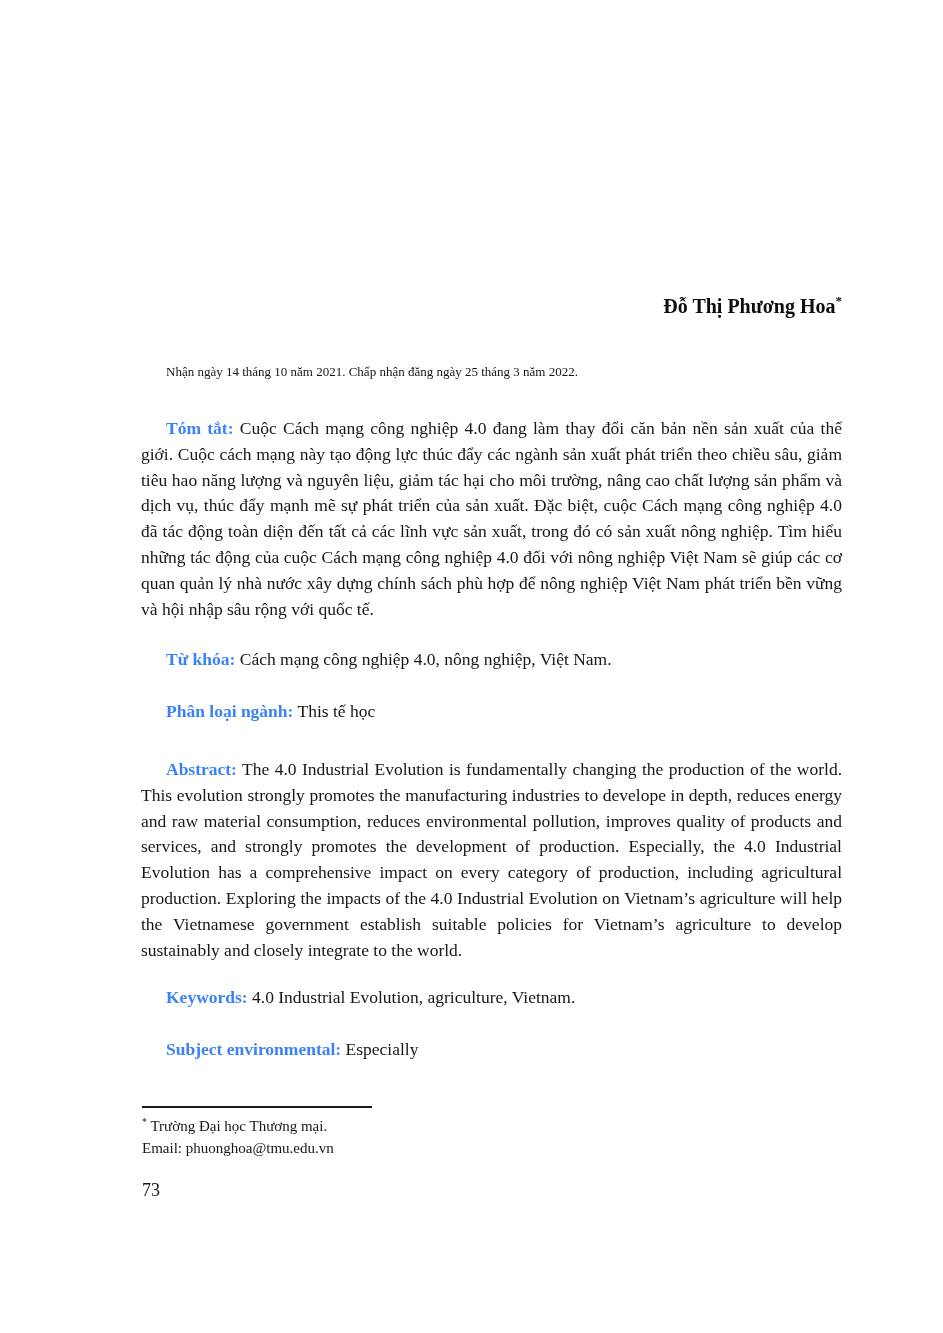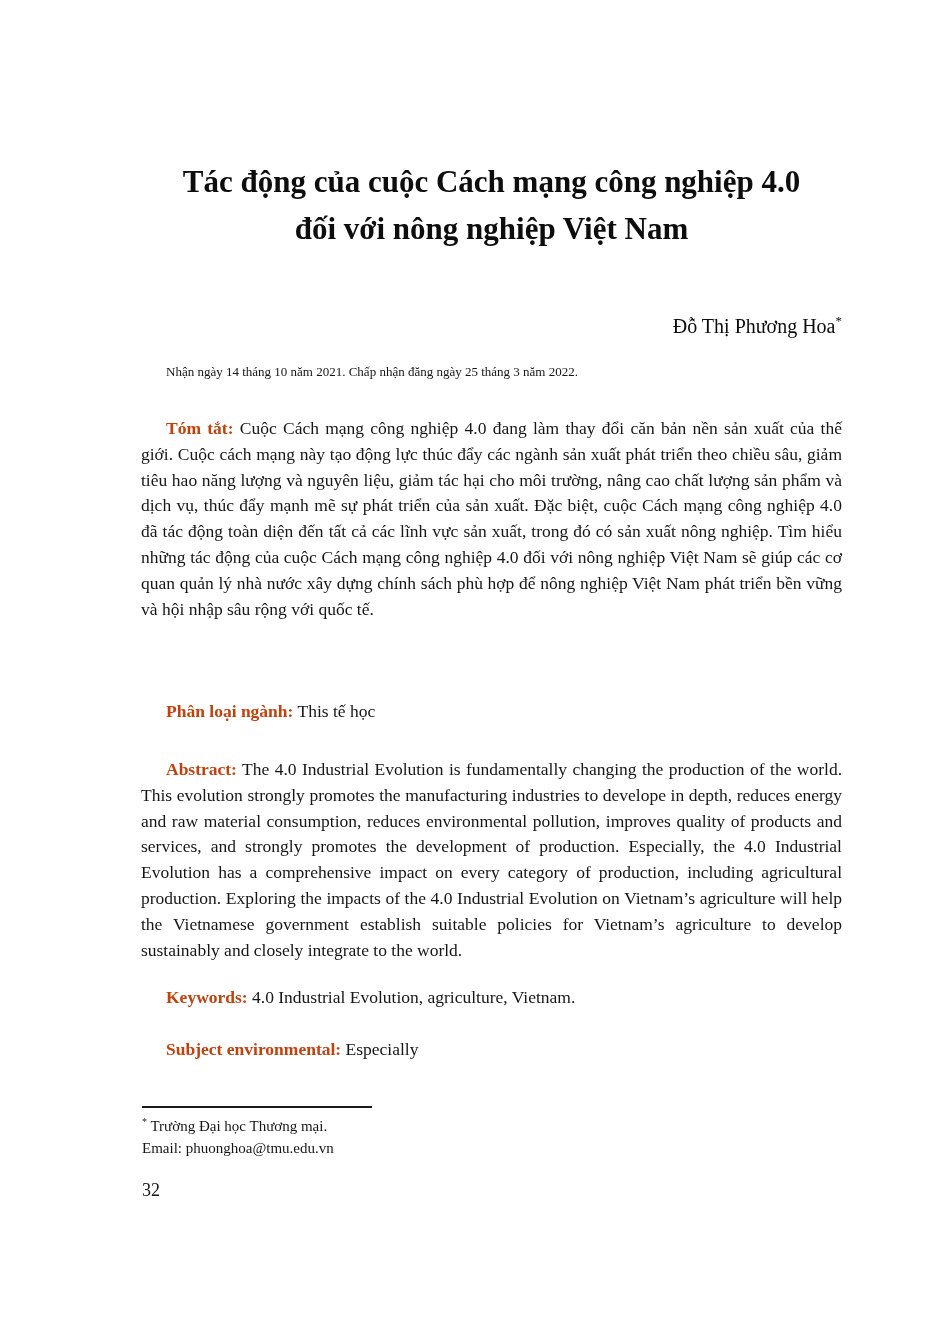--- a/index.html
+++ b/index.html
@@ -26,24 +26,24 @@
     font-size: 31px;
     line-height: 47px;
     font-weight: bold;
     text-align: center;
     color: #0d0d0d;
   }
   .title span { display: block; }
 
   .author {
     left: 141px;
-    top: 306px;
+    top: 286px;
     width: 701px;
     text-align: right;
-    font-weight: normal;
+    font-weight: bold;
     font-size: 20px;
     line-height: 30px;
     color: #0d0d0d;
   }
   .author sup { font-size: 13px; }
 
   .dateline {
     left: 166px;
     top: 360px;
     width: 700px;
@@ -69,21 +69,21 @@
     margin: 0;
     font-size: 17.5px;
     line-height: 25.8px;
     text-indent: 25px;
   }
   .kw-vi  { top: 647px; }
   .cls-vi { top: 699px; }
   .kw-en  { top: 985px; }
   .cls-en { top: 1037px; }
 
-  strong { color: #c2410c; }
+  strong { color: #3b82f6; }
 
   .footnote-rule {
     left: 142px;
     top: 1106px;
     width: 230px;
     height: 2px;
     background: #1a1a1a;
   }
   .footnote {
     left: 142px;
@@ -99,35 +99,35 @@
     top: 1178px;
     font-size: 18px;
     line-height: 24px;
   }
 </style>
 </head>
 <body>
 
 <div class="page">
 
-  <h1 class="abs title">
-    <span>Tác động của cuộc Cách mạng công nghiệp 4.0</span>
-    <span>đối với nông nghiệp Việt Nam</span>
-  </h1>
 
   <div class="abs author"><span>Đỗ Thị Phương Hoa</span><sup>*</sup>
   </div>
 
   <div class="abs dateline">Nhận ngày 14 tháng 10 năm 2021. Chấp nhận đăng ngày 25 tháng 3 năm 2022.</div>
 
   <p class="abs para para-vi">
     <strong>Tóm tắt:</strong>
     <span>Cuộc Cách mạng công nghiệp 4.0 đang làm thay đổi căn bản nền sản xuất của thế giới. Cuộc cách mạng này tạo động lực thúc đẩy các ngành sản xuất phát triển theo chiều sâu, giảm tiêu hao năng lượng và nguyên liệu, giảm tác hại cho môi trường, nâng cao chất lượng sản phẩm và dịch vụ, thúc đẩy mạnh mẽ sự phát triển của sản xuất. Đặc biệt, cuộc Cách mạng công nghiệp 4.0 đã tác động toàn diện đến tất cả các lĩnh vực sản xuất, trong đó có sản xuất nông nghiệp. Tìm hiểu những tác động của cuộc Cách mạng công nghiệp 4.0 đối với nông nghiệp Việt Nam sẽ giúp các cơ quan quản lý nhà nước xây dựng chính sách phù hợp để nông nghiệp Việt Nam phát triển bền vững và hội nhập sâu rộng với quốc tế.</span>
   </p>
 
+  <p class="abs oneline kw-vi">
+    <strong>Từ khóa:</strong>
+    <span>Cách mạng công nghiệp 4.0, nông nghiệp, Việt Nam.</span>
+  </p>
 
   <p class="abs oneline cls-vi">
     <strong>Phân loại ngành:</strong>
     <span>This tế học</span>
   </p>
 
   <p class="abs para para-en">
     <strong>Abstract:</strong>
     <span>The 4.0 Industrial Evolution is fundamentally changing the production of the world. This evolution strongly promotes the manufacturing industries to develope in depth, reduces energy and raw material consumption, reduces environmental pollution, improves quality of products and services, and strongly promotes the development of production. Especially, the 4.0 Industrial Evolution has a comprehensive impact on every category of production, including agricultural production. Exploring the impacts of the 4.0 Industrial Evolution on Vietnam’s agriculture will help the Vietnamese government establish suitable policies for Vietnam’s agriculture to develop sustainably and closely integrate to the world.</span>
   </p>
@@ -144,15 +144,15 @@
 
   <div class="abs footnote-rule"></div>
 
   <div class="abs footnote">
     <div><sup>*</sup>
       <span>Trường Đại học Thương mại.</span>
     </div>
     <div>Email: phuonghoa@tmu.edu.vn</div>
   </div>
 
-  <div class="abs page-number">32</div>
+  <div class="abs page-number">73</div>
 
 </div>
 
 </body></html>

